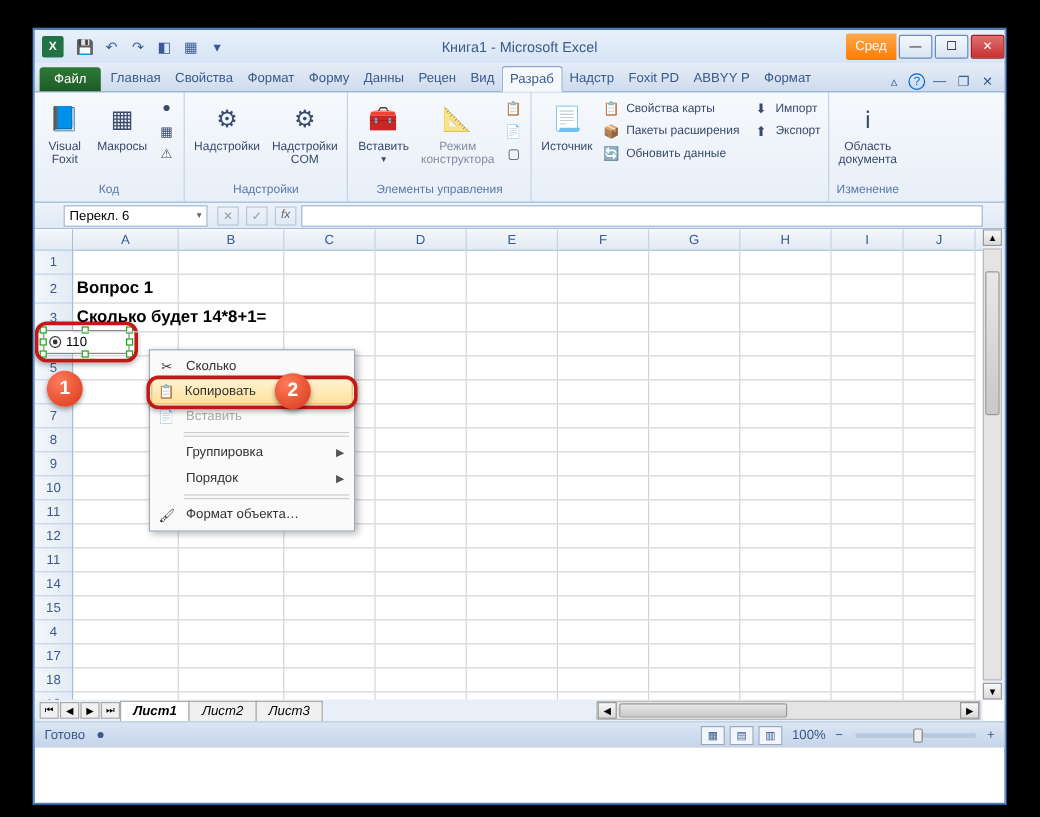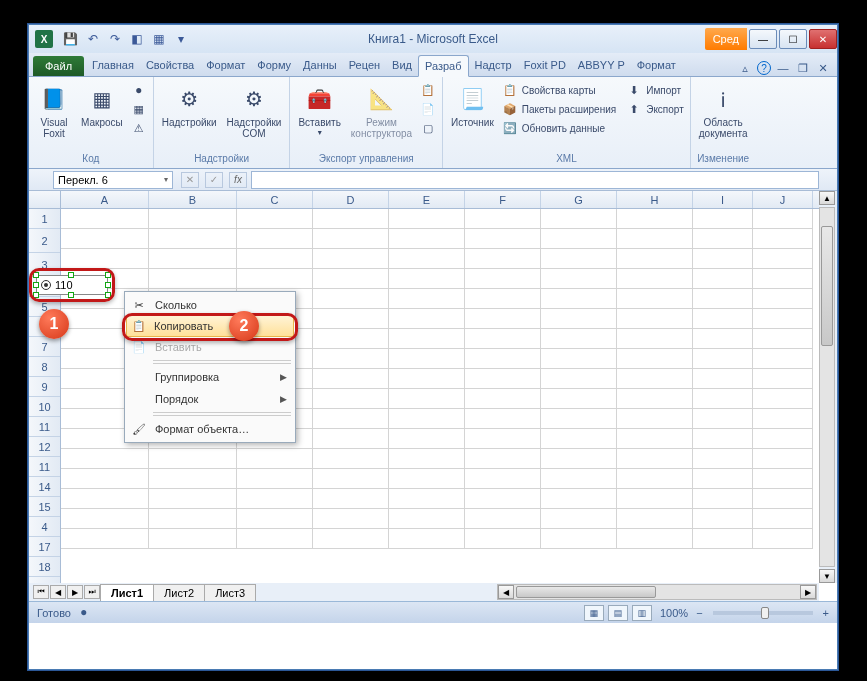--- a/index.html
+++ b/index.html
@@ -183,21 +183,21 @@
               <div class="small-btn-icon">📋</div>
             </div>
           <div class="small-btn">
               <div class="small-btn-icon">📄</div>
             </div>
           <div class="small-btn">
               <div class="small-btn-icon">▢</div>
             </div>
         </div>
       </div>
-      <div class="ribbon-group-label">Экспорт управления</div>
+      <div class="ribbon-group-label">Элементы управления</div>
     </div>
     <div class="ribbon-group">
       <div class="ribbon-group-content">
         <div class="big-btn">
             <div class="big-btn-icon">📃</div>
             <span>Источник</span>
           </div>
         <div class="small-btns">
           <div class="small-btn">
               <div class="small-btn-icon">📋</div>
@@ -216,21 +216,20 @@
           <div class="small-btn">
               <div class="small-btn-icon">⬇</div>
               <span>Импорт</span>
             </div>
           <div class="small-btn">
               <div class="small-btn-icon">⬆</div>
               <span>Экспорт</span>
             </div>
         </div>
       </div>
-      <div class="ribbon-group-label">XML</div>
     </div>
     <div class="ribbon-group" style="border-right:none;">
       <div class="ribbon-group-content">
         <div class="big-btn">
             <div class="big-btn-icon">ℹ</div>
             <span style="white-space:pre-line;">Область
 документа</span>
           </div>
       </div>
       <div class="ribbon-group-label">Изменение</div>
@@ -291,20 +290,44 @@
           <div class="grid-cell" style="width: 88px;"></div>
           <div class="grid-cell" style="width: 76px;"></div>
           <div class="grid-cell" style="width: 76px;"></div>
           <div class="grid-cell" style="width: 76px;"></div>
           <div class="grid-cell" style="width: 76px;"></div>
           <div class="grid-cell" style="width: 76px;"></div>
           <div class="grid-cell" style="width: 76px;"></div>
           <div class="grid-cell" style="width: 60px;"></div>
           <div class="grid-cell" style="width: 60px;"></div>
         </div>
+        <div class="grid-row tall">
+          <div class="grid-cell bold-text" style="width: 88px; position: relative; z-index: 1;">Вопрос 1</div>
+          <div class="grid-cell" style="width: 88px;"></div>
+          <div class="grid-cell" style="width: 76px;"></div>
+          <div class="grid-cell" style="width: 76px;"></div>
+          <div class="grid-cell" style="width: 76px;"></div>
+          <div class="grid-cell" style="width: 76px;"></div>
+          <div class="grid-cell" style="width: 76px;"></div>
+          <div class="grid-cell" style="width: 76px;"></div>
+          <div class="grid-cell" style="width: 60px;"></div>
+          <div class="grid-cell" style="width: 60px;"></div>
+        </div>
+        <div class="grid-row tall">
+          <div class="grid-cell bold-text" style="width: 88px; position: relative; z-index: 1;">Сколько будет 14*8+1=</div>
+          <div class="grid-cell" style="width: 88px;"></div>
+          <div class="grid-cell" style="width: 76px;"></div>
+          <div class="grid-cell" style="width: 76px;"></div>
+          <div class="grid-cell" style="width: 76px;"></div>
+          <div class="grid-cell" style="width: 76px;"></div>
+          <div class="grid-cell" style="width: 76px;"></div>
+          <div class="grid-cell" style="width: 76px;"></div>
+          <div class="grid-cell" style="width: 60px;"></div>
+          <div class="grid-cell" style="width: 60px;"></div>
+        </div>
         <div class="grid-row">
           <div class="grid-cell" style="width: 88px;"></div>
           <div class="grid-cell" style="width: 88px;"></div>
           <div class="grid-cell" style="width: 76px;"></div>
           <div class="grid-cell" style="width: 76px;"></div>
           <div class="grid-cell" style="width: 76px;"></div>
           <div class="grid-cell" style="width: 76px;"></div>
           <div class="grid-cell" style="width: 76px;"></div>
           <div class="grid-cell" style="width: 76px;"></div>
           <div class="grid-cell" style="width: 60px;"></div>
@@ -499,21 +522,21 @@
         </div>
       <div class="scroll-btn">▼</div>
     </div>
 
     <div class="hscroll">
       <div class="sheet-tabs">
         <div class="sheet-nav">⏮</div>
         <div class="sheet-nav">◀</div>
         <div class="sheet-nav">▶</div>
         <div class="sheet-nav">⏭</div>
-        <div id="sheet-tabs-container" style="display:flex;">
+        <div id="sheet-tabs-container" style="display:flex;font-style:italic;">
             <div class="sheet-tab active">Лист1</div>
             <div class="sheet-tab">Лист2</div>
             <div class="sheet-tab">Лист3</div>
           </div>
       </div>
       <div class="scroll-track" style="margin-left:auto;max-width:320px;">
         <div class="scroll-btn" style="position:absolute;left:0;">◀</div>
         <div class="scroll-thumb"></div>
         <div class="scroll-btn" style="position:absolute;right:0;">▶</div>
       </div>

